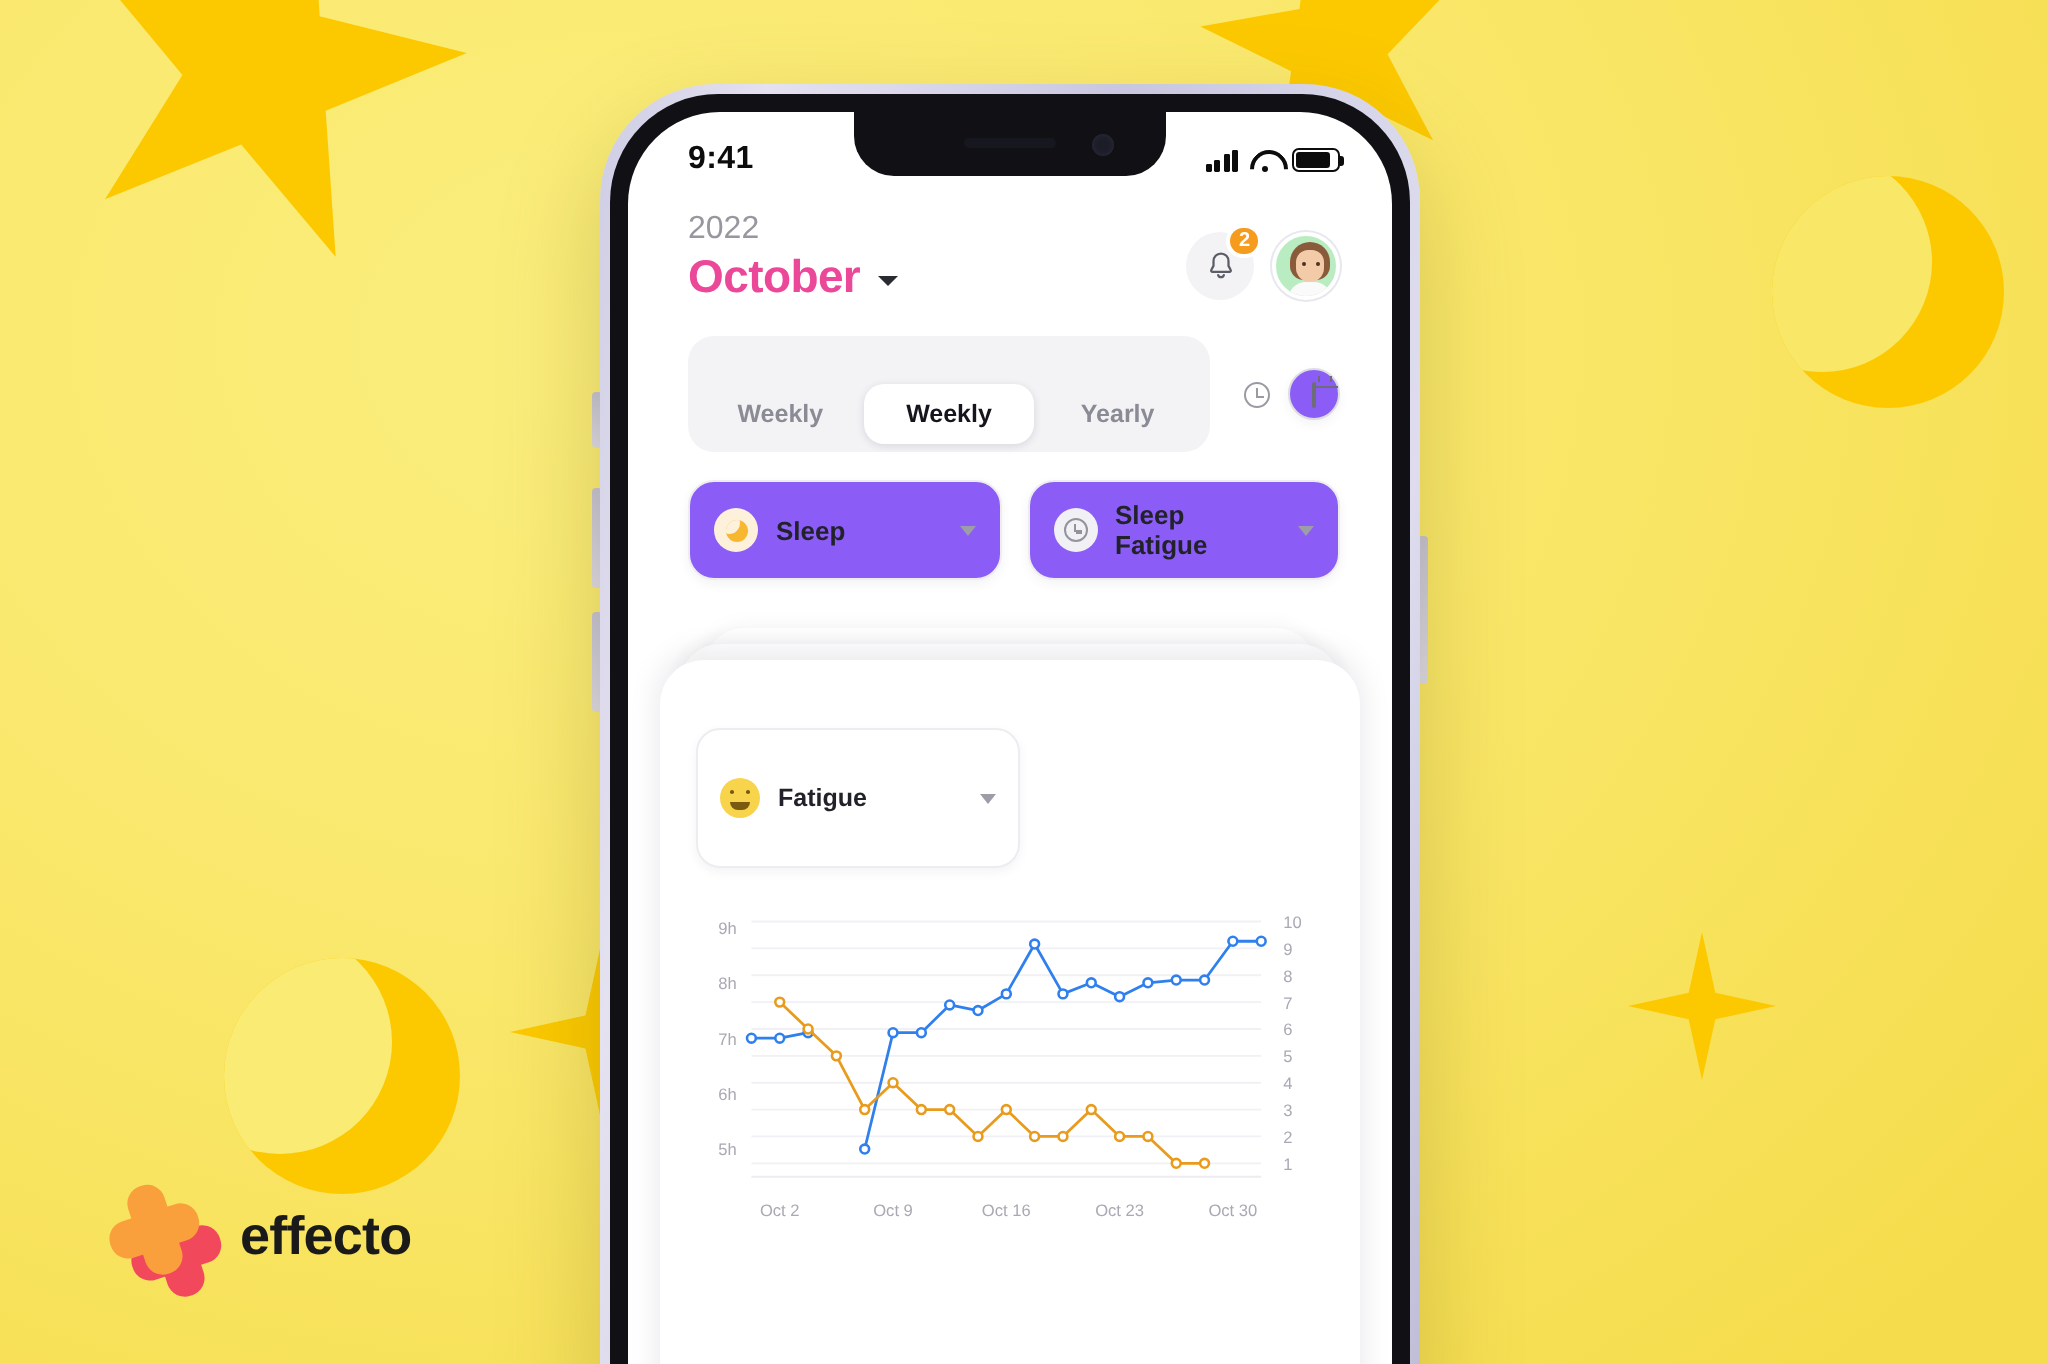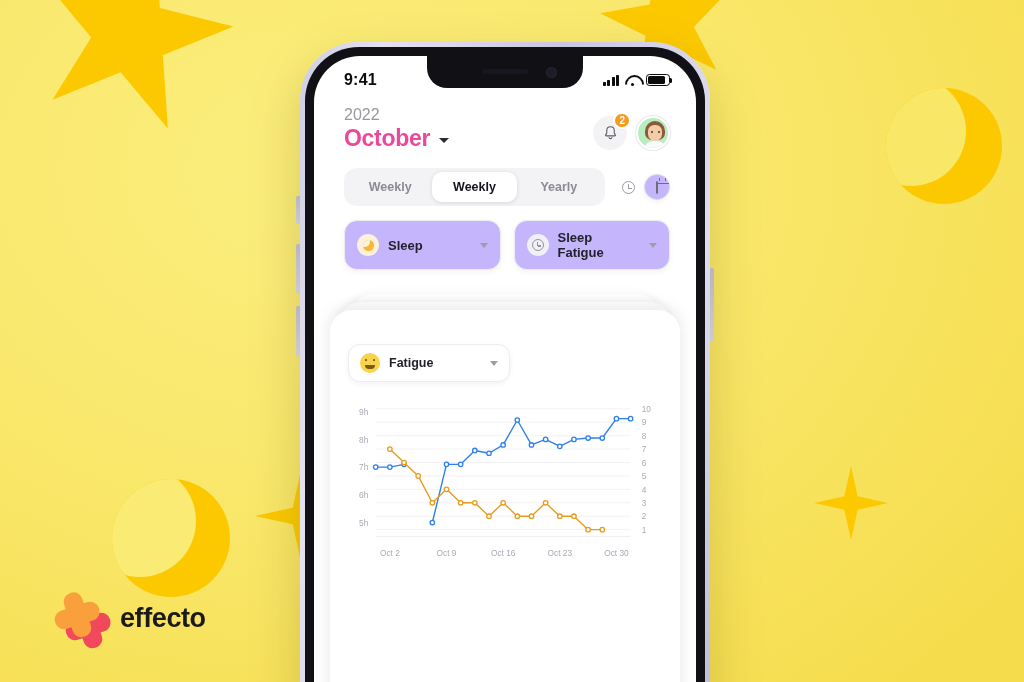--- a/index.html
+++ b/index.html
@@ -140,40 +140,40 @@
   .av-eye.l{left:13px;} .av-eye.r{left:20px;}
   .av-body{position:absolute;left:6px;top:23px;width:22px;height:14px;border-radius:9px 9px 0 0;background:#FAFAFA;}
 
   
   .seg-row { display:flex; align-items:center; gap:10px; padding:16px 26px 0 30px; }
   .seg {
     flex:1; display:flex; background:#F3F3F6; border-radius:13px; padding:4px;
   }
   .seg-item {
     flex:1; text-align:center; font-size:12.5px; font-weight:600; color:#8b8b95;
-    padding:8px 0; border-radius:10px; cursor:pointer;
+    padding:8px 0; border-radius:10px; cursor:pointer;margin-top:20px;
   }
   .seg-item.active { background:#fff; color:#15151d; font-weight:700;
     box-shadow:0 1px 4px rgba(20,20,40,.12); }
   .icon-toggle { display:flex; align-items:center; gap:3px; }
   .it-btn { width:26px;height:26px;border-radius:50%;display:flex;align-items:center;justify-content:center; }
   .it-btn.sel { border:1px solid #dcdce3; }
   .clk { width:13px;height:13px;border-radius:50%;border:1.3px solid #9a9aa4;position:relative; }
   .clk::after{content:"";position:absolute;left:5px;top:2.6px;width:1.2px;height:4.4px;background:#9a9aa4;}
   .clk::before{content:"";position:absolute;left:5.6px;top:6px;width:3.6px;height:1.2px;background:#9a9aa4;}
   .cal { width:13px;height:13px;border:1.3px solid #6d6d78;border-radius:2.6px;position:relative; }
   .cal::before{content:"";position:absolute;left:-1.3px;top:1.6px;width:13px;height:1.3px;background:#6d6d78;}
   .cal::after{content:"";position:absolute;left:2px;top:-3.4px;width:1.3px;height:3px;background:#6d6d78;
               box-shadow:6px 0 0 #6d6d78;}
 
   
   .sel-row { display:flex; gap:13px; padding:14px 26px 0 30px; }
   .sel {
     flex:1; display:flex; align-items:center; gap:9px;
-    background:#c4b5fd; border:1px solid #EDEDF1; border-radius:13px;
+    background:#8b5cf6; border:1px solid #EDEDF1; border-radius:13px;
     padding:9px 12px; box-shadow:0 2px 6px rgba(25,25,50,.05);
   }
   .sel-ico { width:22px;height:22px;border-radius:50%;display:flex;align-items:center;justify-content:center;flex:0 0 auto; }
   .sel-ico.moon-ico { background:#FDF1DC; }
   .sel-ico.clock-ico { background:#F1F1F5; }
   .mini-moon { width:11px;height:11px;border-radius:50%;background:#F7B731;position:relative;overflow:hidden; }
   .mini-moon::after{content:"";position:absolute;left:-3.4px;top:-3.4px;width:11px;height:11px;border-radius:50%;background:#FDF1DC;}
   .mini-clock{width:12px;height:12px;border-radius:50%;border:1.3px solid #93939d;position:relative;}
   .mini-clock::after{content:"";position:absolute;left:4.4px;top:2px;width:1.2px;height:4.2px;background:#93939d;}
   .mini-clock::before{content:"";position:absolute;left:5px;top:5.4px;width:3.4px;height:1.2px;background:#93939d;}
@@ -195,21 +195,21 @@
     box-shadow:0 -3px 16px rgba(20,20,50,.10);
     padding:20px 18px 0 18px;
     display:flex; flex-direction:column;
   }
   .card-title { font-size:14.5px; font-weight:700; color:#15151d; letter-spacing:-.1px; }
   .card-sub { font-size:11.6px; color:#8e8e99; margin-top:7px; line-height:1.35; }
   .metric-dd {
     margin-top:14px; width:162px;
     display:flex; align-items:center; gap:9px;
     background:#fff; border:1px solid #EDEDF1; border-radius:12px;
-    padding:8px 11px; box-shadow:0 2px 6px rgba(25,25,50,.05);
+    padding:24px 11px; box-shadow:0 2px 6px rgba(25,25,50,.05);
   }
   .emoji-ico { width:20px;height:20px;border-radius:50%;background:#F8D44C;position:relative;flex:0 0 auto; }
   .emoji-ico::before{content:"";position:absolute;left:4.5px;top:6px;width:2.6px;height:2.2px;border-radius:50%;
     background:#7a5a10; box-shadow:8px 0 0 #7a5a10;}
   .emoji-ico::after{content:"";position:absolute;left:5px;top:11.5px;width:10px;height:4px;
     border-radius:0 0 6px 6px;background:#7a5a10;}
   .metric-dd .sel-label { font-size:12.5px; }
 
   
   .chart-box { position:relative; margin-top:14px; flex:1; }

